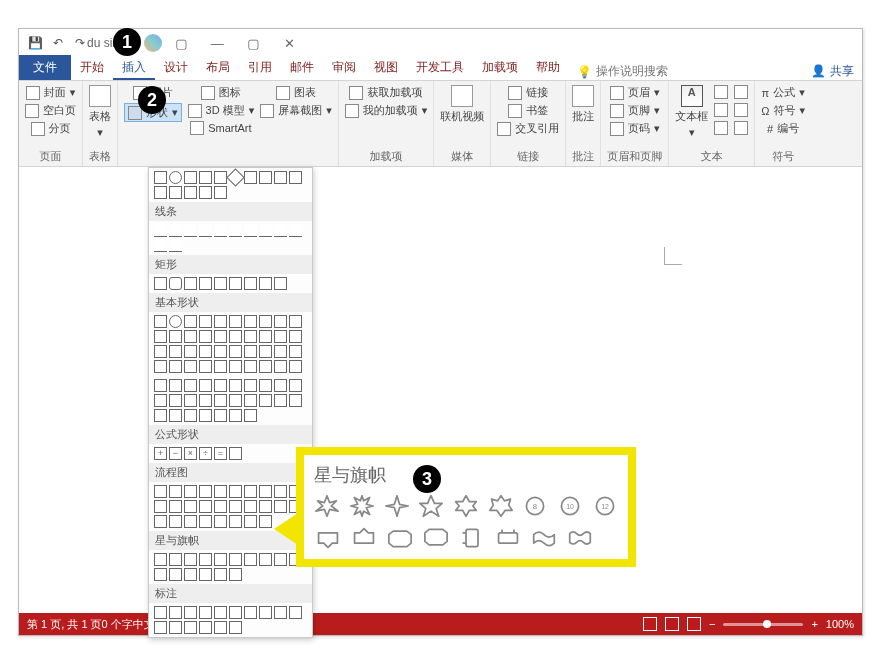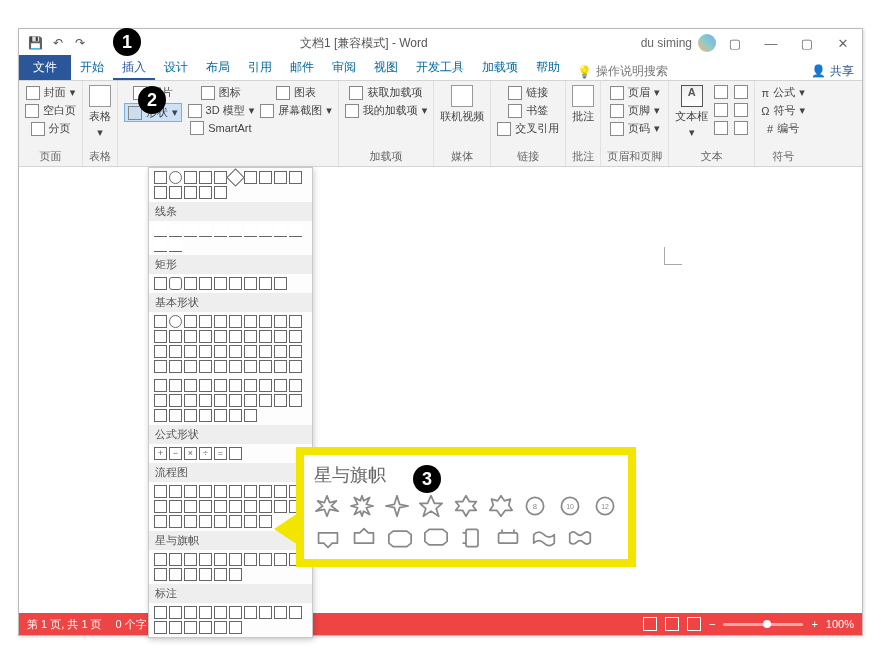--- a/index.html
+++ b/index.html
@@ -10,21 +10,21 @@
   .titlebar .qat { display:flex; gap:8px; align-items:center; margin-left:4px;}
   .titlebar .qat span{ width:14px; height:14px; display:flex; align-items:center; justify-content:center; color:#555;}
   .titlebar .title-center { flex:1; text-align:center; color:#555;}
   .titlebar .user { color:#666;}
   .titlebar .avatar{width:18px;height:18px;border-radius:50%;background:linear-gradient(45deg,#ffb07c,#8cc,#7ae);display:inline-block;vertical-align:middle;margin:0 6px;}
   .titlebar .winbtns{display:flex;gap:10px;font-size:13px;color:#666;}
   .titlebar .winbtns span{min-width:26px;text-align:center;}
   
   .tabs { display:flex; align-items:flex-end; height:24px; background:#fff; border-bottom:1px solid #d4d4d4; font-size:12px;}
   .tabs .file { background:#2b579a; color:#fff; padding:4px 14px;}
-  .tabs .tab { padding:4px 9px; color:#0369a1; cursor:pointer;}
+  .tabs .tab { padding:4px 9px; color:#7f1d1d; cursor:pointer;}
   .tabs .tab.active { color:#2b579a; border-bottom:2px solid #2b579a; padding-bottom:2px;}
   .tabs .tell{display:flex;align-items:center;gap:4px;color:#777;margin-left:8px;}
   .tabs .share{margin-left:auto;margin-right:8px;color:#2b579a;}
   
   .ribbon { display:flex; background:#f3f3f3; border-bottom:1px solid #d4d4d4; height:86px; font-size:11px; color:#444;}
   .group{ border-right:1px solid #e1e1e1; padding:4px 6px 0 6px; display:flex; flex-direction:column; justify-content:space-between; align-items:center;}
   .group .items{display:flex;flex-direction:column;gap:3px;align-items:center;}
   .group .items .itm{display:flex;align-items:center;gap:4px;white-space:nowrap;}
   .group .big{display:flex;flex-direction:column;align-items:center;gap:2px;}
   .group .big .bicon{width:22px;height:22px;border:1px solid #999;background:#fff;}
@@ -43,42 +43,41 @@
   .zoom-box{position:absolute;left:296px;top:447px;width:340px;height:120px;background:#fff;border:8px solid #f2e600;display:flex;flex-direction:column;padding:8px 10px;gap:6px;}
   .zoom-box .pointer{position:absolute;left:-30px;bottom:10px;width:0;height:0;border-top:20px solid transparent;border-bottom:20px solid transparent;border-right:30px solid #f2e600;}
   .zoom-box .zt{font-size:18px;color:#666;}
   .zoom-box .zrow{display:flex;gap:8px;}
   .zoom-box .zsh{width:28px;height:26px;display:flex;align-items:center;justify-content:center;}
   .zoom-box svg{width:26px;height:24px;stroke:#888;stroke-width:2;fill:none;stroke-linejoin:round;}
   
   .marker{position:absolute;width:28px;height:28px;border-radius:50%;background:#000;color:#fff;font-weight:bold;font-size:18px;display:flex;align-items:center;justify-content:center;z-index:50;}
   .m1{left:113px;top:28px;} .m2{left:138px;top:86px;} .m3{left:413px;top:465px;}
   
-  .status{height:22px;background:#ef4444;color:#fff;font-size:11px;display:flex;align-items:center;padding:0 8px;gap:14px;}
+  .status{height:22px;background:#b91c1c;color:#fff;font-size:11px;display:flex;align-items:center;padding:0 8px;gap:0;}
   .status .right{margin-left:auto;display:flex;align-items:center;gap:8px;}
   .status .slider{width:80px;height:3px;background:#fff8;position:relative;border-radius:2px;}
   .status .slider::after{content:'';position:absolute;left:40px;top:-3px;width:8px;height:8px;border-radius:50%;background:#fff;}
   .vs{width:14px;height:14px;border:1px solid #fff;display:inline-block;}
 </style>
 </head>
 <body>
 
 <div class="marker m1">1</div>
 <div class="marker m2">2</div>
 <div class="marker m3">3</div>
 
 <div class="window">
 
   <div class="titlebar">
     <div class="qat">
       <span>💾</span>
       <span>↶</span>
       <span>↷</span>
     </div>
-    <div class="title-center">文档1 [兼容模式] - Word</div>
     <span class="user">du siming</span>
     <span class="avatar"></span>
     <div class="winbtns">
       <span>▢</span>
       <span>—</span>
       <span>▢</span>
       <span>✕</span>
     </div>
   </div>
 

